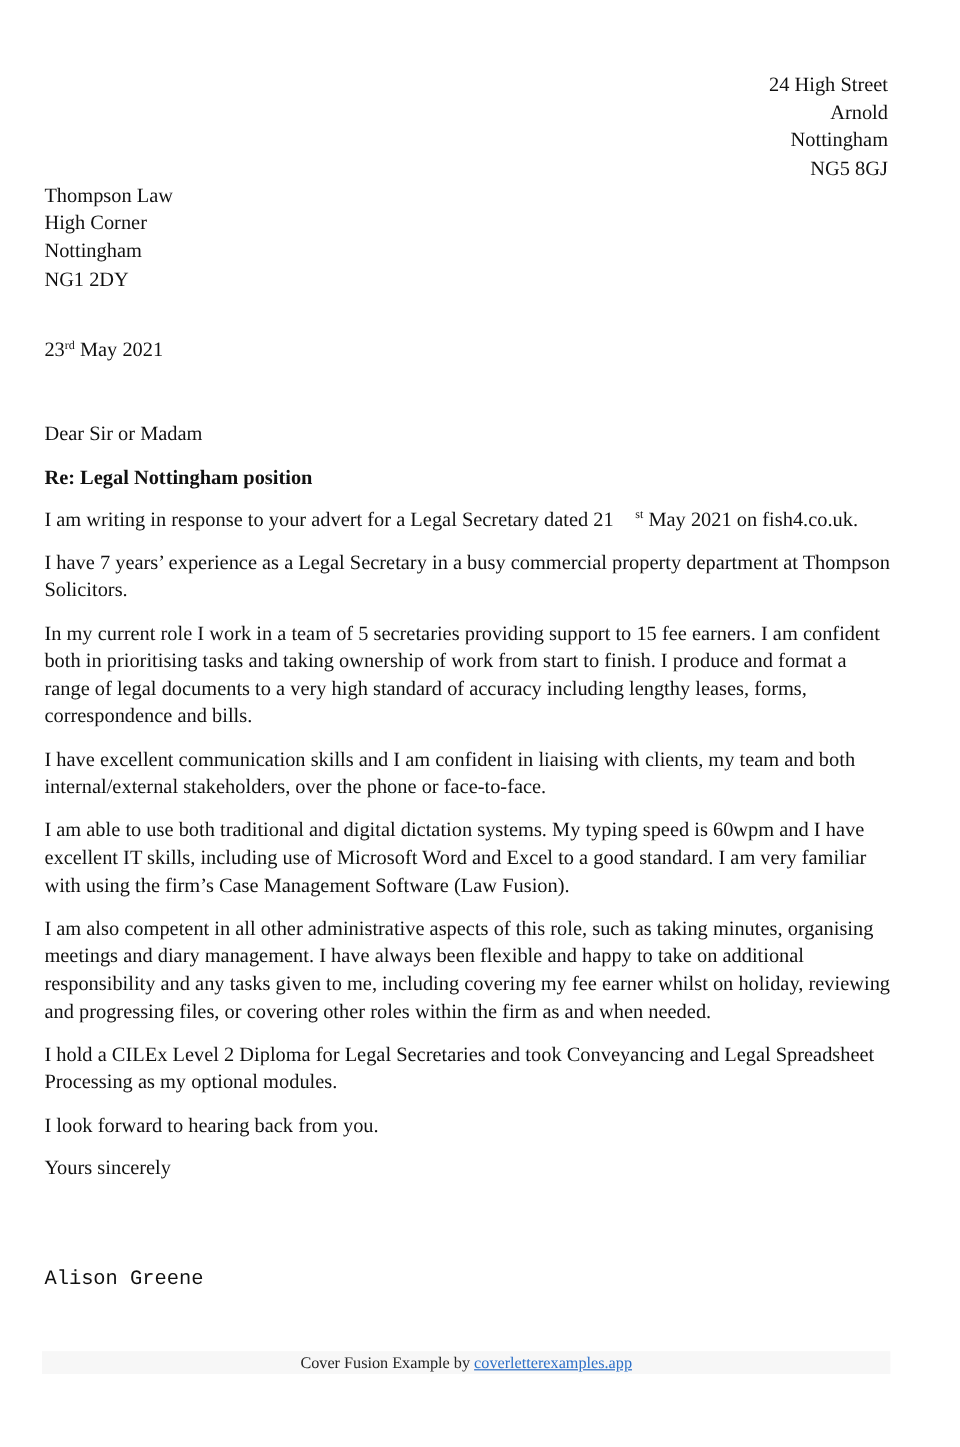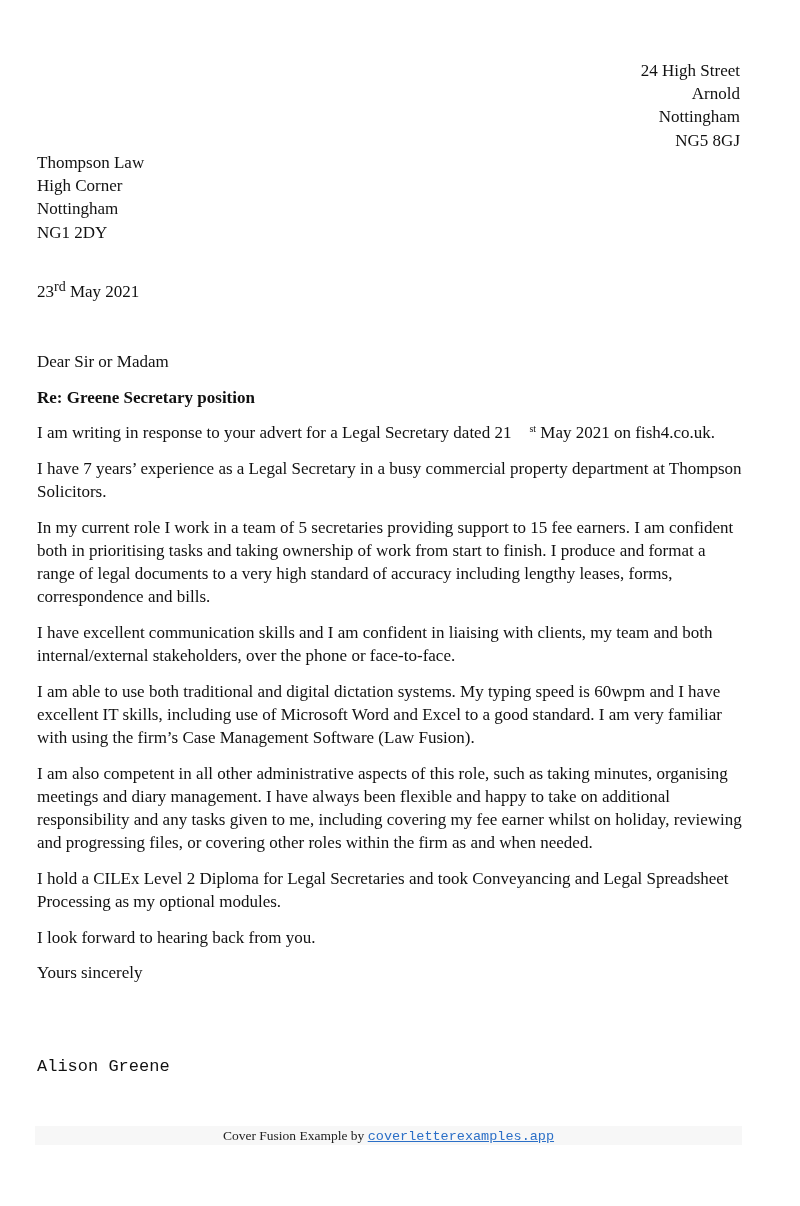--- a/index.html
+++ b/index.html
@@ -3,21 +3,21 @@
 <meta charset="utf-8">
 <style>
   html, body { margin: 0; padding: 0; background: #ffffff; }
   body { width: 800px; height: 1206px; position: relative; overflow: hidden;
          font-family: "Liberation Serif", "DejaVu Serif", serif; color: #111111; }
   .page { position: absolute; left: 0; top: 0; width: 800px; height: 1206px; }
   .sender { position: absolute; right: 60px; top: 59px; text-align: right;
             font-size: 17px; line-height: 23.2px; }
   .recipient { position: absolute; left: 37px; top: 151px; font-size: 17px; line-height: 23.2px; }
   .date { position: absolute; left: 37px; top: 280px; font-size: 17px; line-height: 23px; }
-  .date sup { font-size: 14px; vertical-align: 6px; line-height: 0; }
+  .date sup { font-size: 10px; vertical-align: 6px; line-height: 0; }
   .body { position: absolute; left: 37px; top: 350px; width: 710px; font-size: 17px; line-height: 23.2px; }
   .body p { margin: 0 0 12.4px 0; }
   .body p.subject { font-weight: bold; }
   .body sup { font-size: 10px; vertical-align: 6px; line-height: 0; margin-left: 18px; }
   .signature { position: absolute; left: 37px; top: 1055px; font-size: 17px; line-height: 23px; font-family: Liberation Mono, monospace; }
   .footer { position: absolute; left: 35px; top: 1126px; width: 707px; height: 19px;
             background: #f7f7f7; text-align: center; font-size: 13.5px; line-height: 19px; color: #222; }
   .footer a { color: #2b6fc7; text-decoration: underline; }
   .line { display: block; }
 </style>
@@ -37,29 +37,29 @@
     <span class="line">Thompson Law</span>
     <span class="line">High Corner</span>
     <span class="line">Nottingham</span>
     <span class="line">NG1 2DY</span>
   </div>
 
   <div class="date"><span>23</span><sup>rd</sup><span> May 2021</span></div>
 
   <div class="body">
     <p>Dear Sir or Madam</p>
-    <p class="subject">Re: Greene Secretary position</p>
+    <p class="subject">Re: Legal Nottingham position</p>
     <p><span>I am writing in response to your advert for a Legal Secretary dated 21</span><sup>st</sup><span> May 2021 on fish4.co.uk.</span></p>
     <p>I have 7 years’ experience as a Legal Secretary in a busy commercial property department at Thompson Solicitors.</p>
     <p>In my current role I work in a team of 5 secretaries providing support to 15 fee earners. I am confident both in prioritising tasks and taking ownership of work from start to finish. I produce and format a range of legal documents to a very high standard of accuracy including lengthy leases, forms, correspondence and bills.</p>
     <p>I have excellent communication skills and I am confident in liaising with clients, my team and both internal/external stakeholders, over the phone or face-to-face.</p>
     <p>I am able to use both traditional and digital dictation systems. My typing speed is 60wpm and I have excellent IT skills, including use of Microsoft Word and Excel to a good standard. I am very familiar with using the firm’s Case Management Software (Law Fusion).</p>
     <p>I am also competent in all other administrative aspects of this role, such as taking minutes, organising meetings and diary management. I have always been flexible and happy to take on additional responsibility and any tasks given to me, including covering my fee earner whilst on holiday, reviewing and progressing files, or covering other roles within the firm as and when needed.</p>
     <p>I hold a CILEx Level 2 Diploma for Legal Secretaries and took Conveyancing and Legal Spreadsheet Processing as my optional modules.</p>
     <p>I look forward to hearing back from you.</p>
     <p>Yours sincerely</p>
   </div>
 
   <div class="signature">Alison Greene</div>
 
-  <div class="footer"><span>Cover Fusion Example by </span><a style="color: rgb(43, 111, 199); font-family: Liberation Mono, monospace;">coverletterexamples.app</a></div>
+  <div class="footer"><span>Cover Fusion Example by </span><a style="color: rgb(43, 111, 199);">coverletterexamples.app</a></div>
 
 </div>
 
 </body></html>

